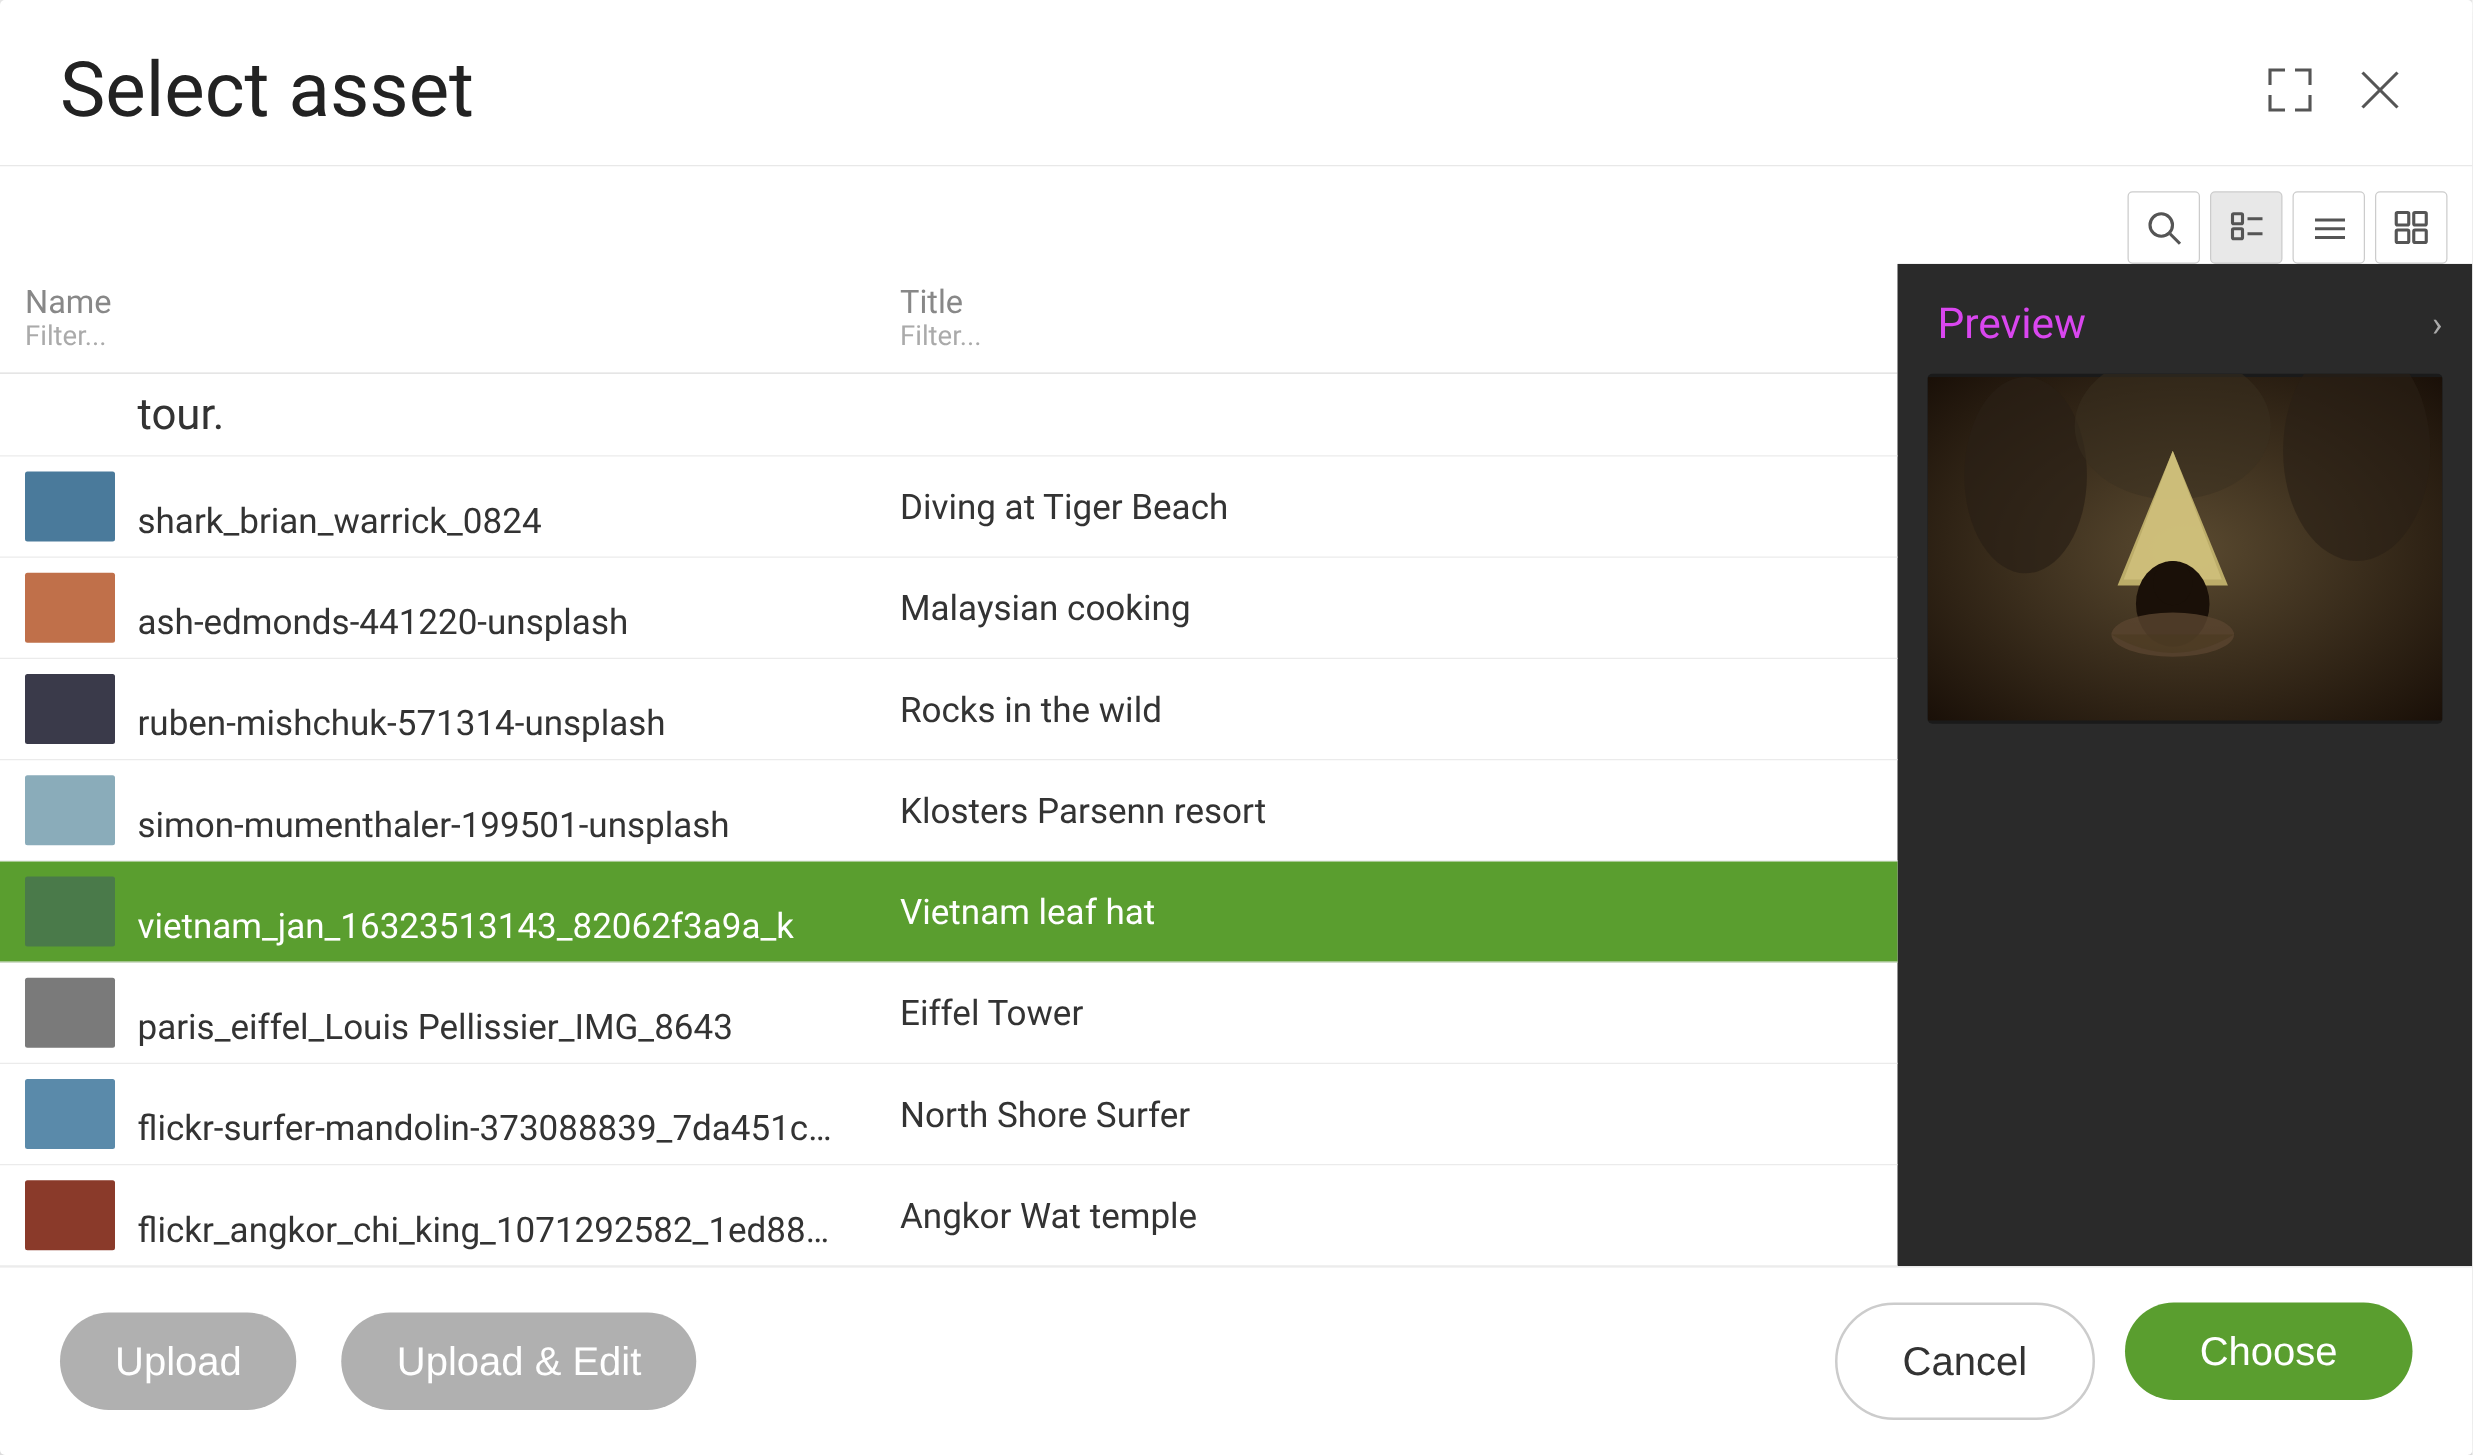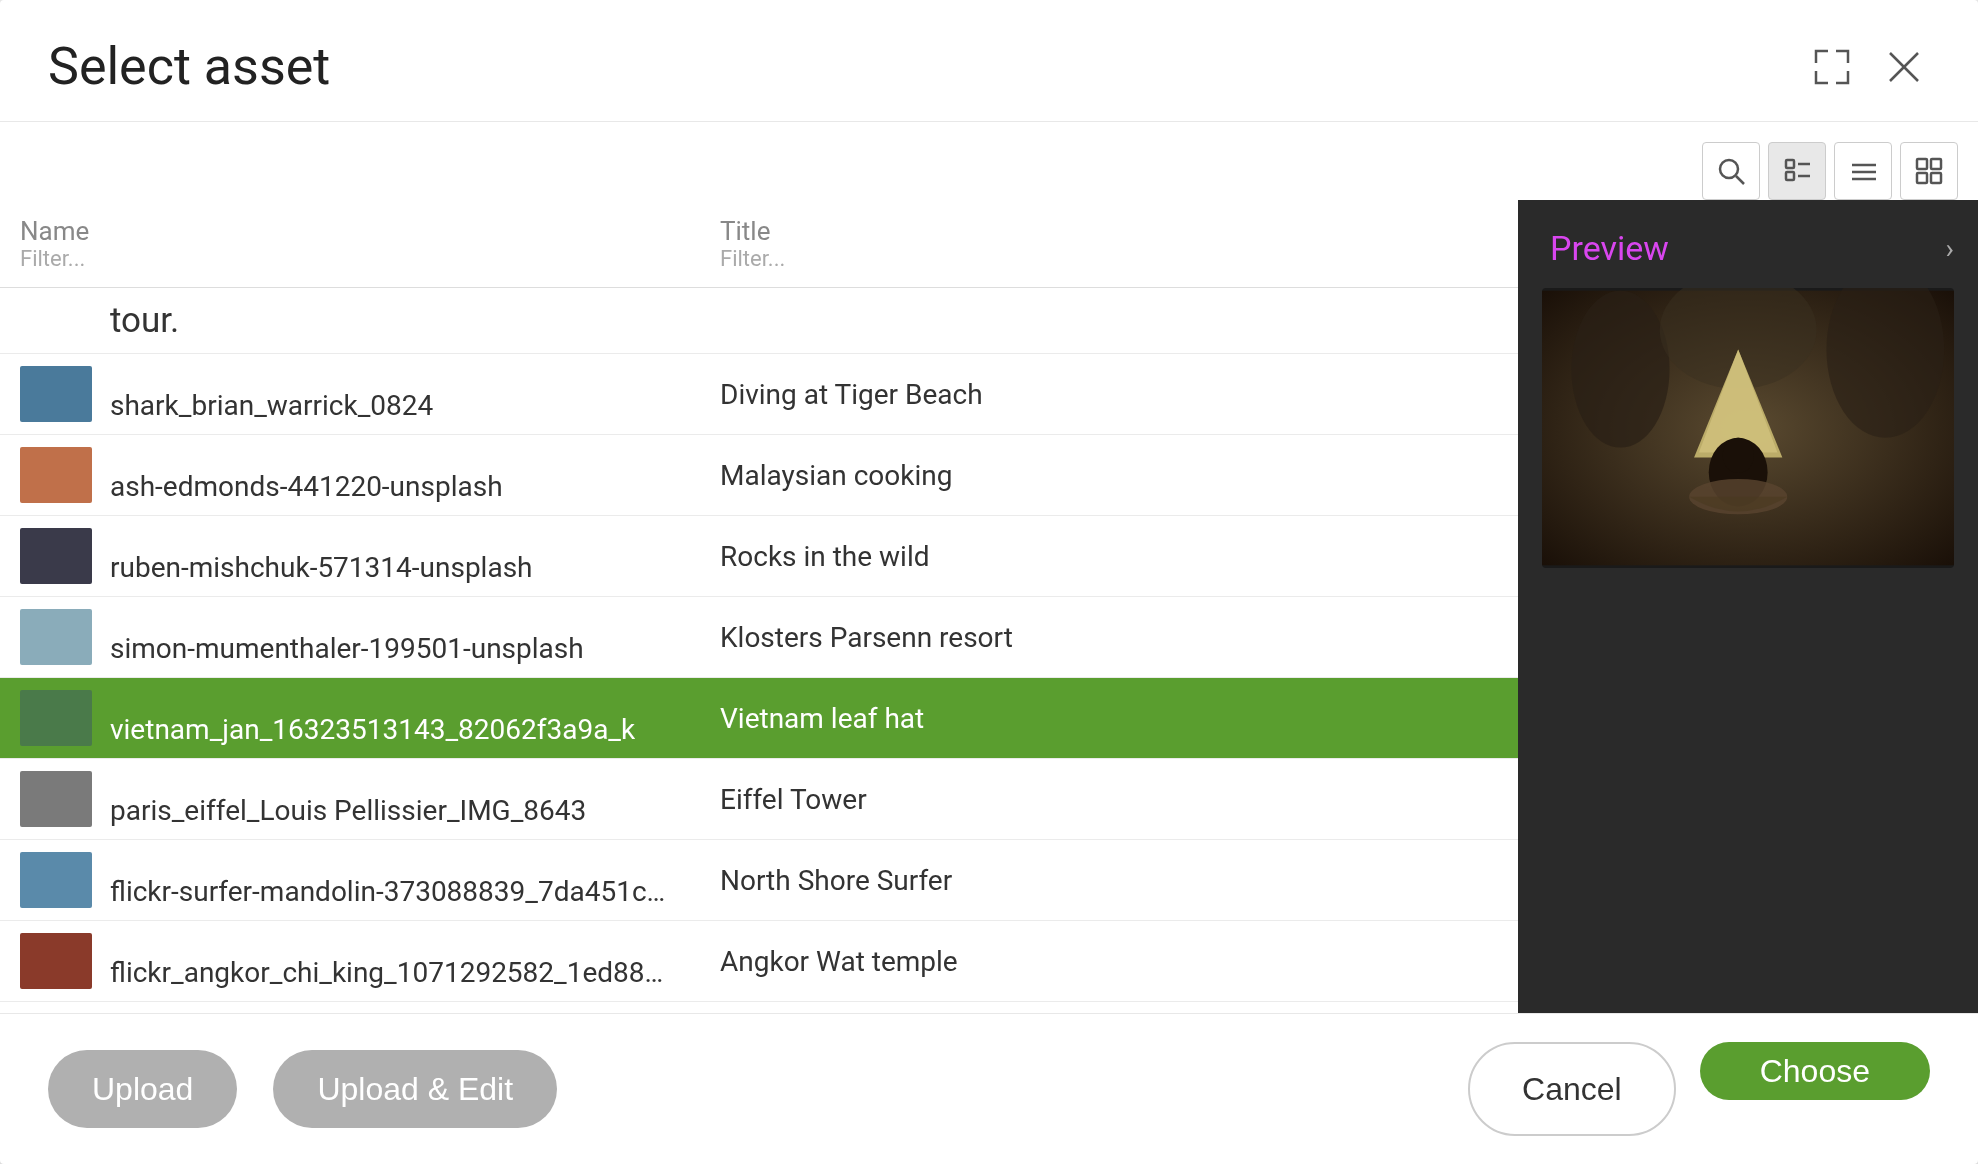--- a/index.html
+++ b/index.html
@@ -25,21 +25,21 @@
     
     .dialog-header {
       display: flex;
       align-items: center;
       justify-content: space-between;
       padding: 36px 48px 24px 48px;
       border-bottom: 1px solid #e8e8e8;
       flex-shrink: 0;
     }
     .dialog-title {
-      font-size: 52px;
+      font-size: 61px;
       font-weight: 400;
       color: #222;
     }
     .header-icons {
       display: flex;
       gap: 20px;
       align-items: center;
     }
     .header-icon-btn {
       width: 52px;
@@ -258,21 +258,21 @@
       height: 94px;
       border-radius: 50px;
       border: 2px solid #ccc;
       background: #fff;
       color: #333;
       font-size: 32px;
       cursor: pointer;
     }
     .btn-choose {
       padding: 0 60px;
-      height: 58px;
+      height: 78px;
       border-radius: 50px;
       border: none;
       background: #5a9e2f;
       color: #fff;
       font-size: 32px;
       cursor: pointer;
       font-weight: 400;
     }
 
     

